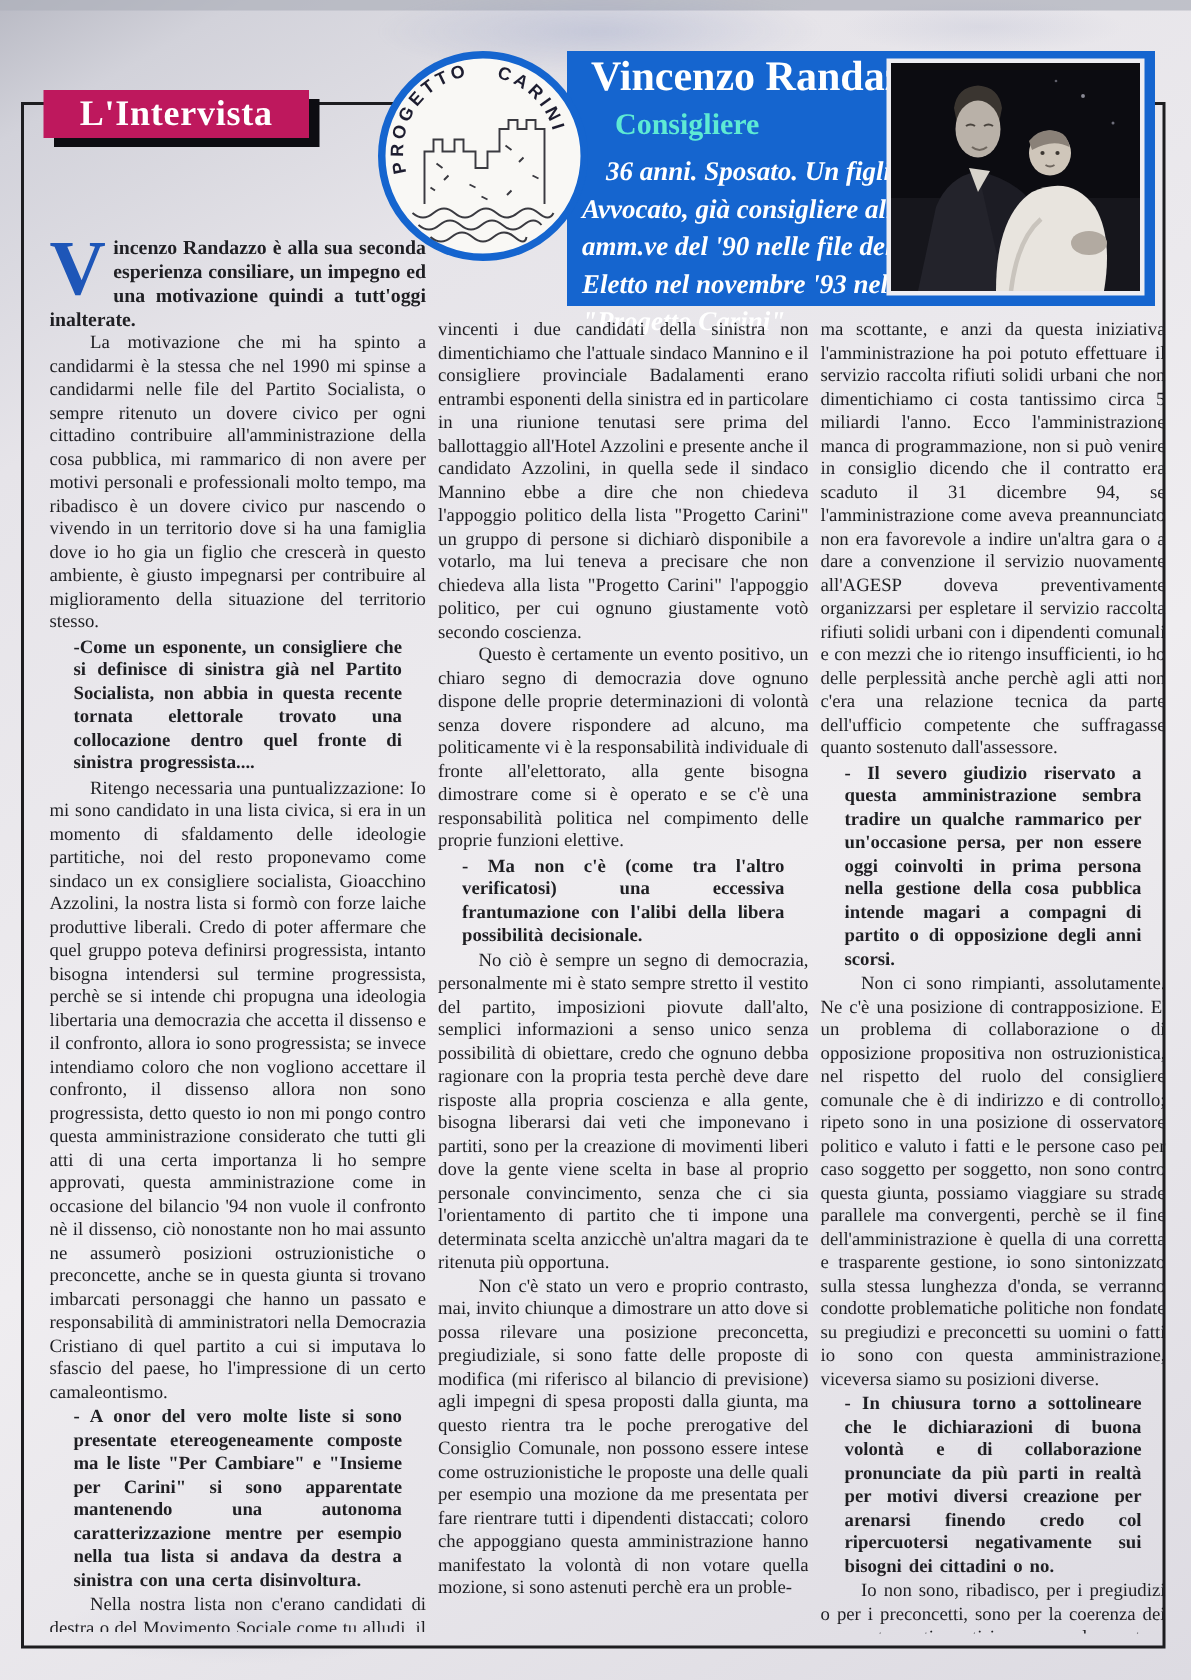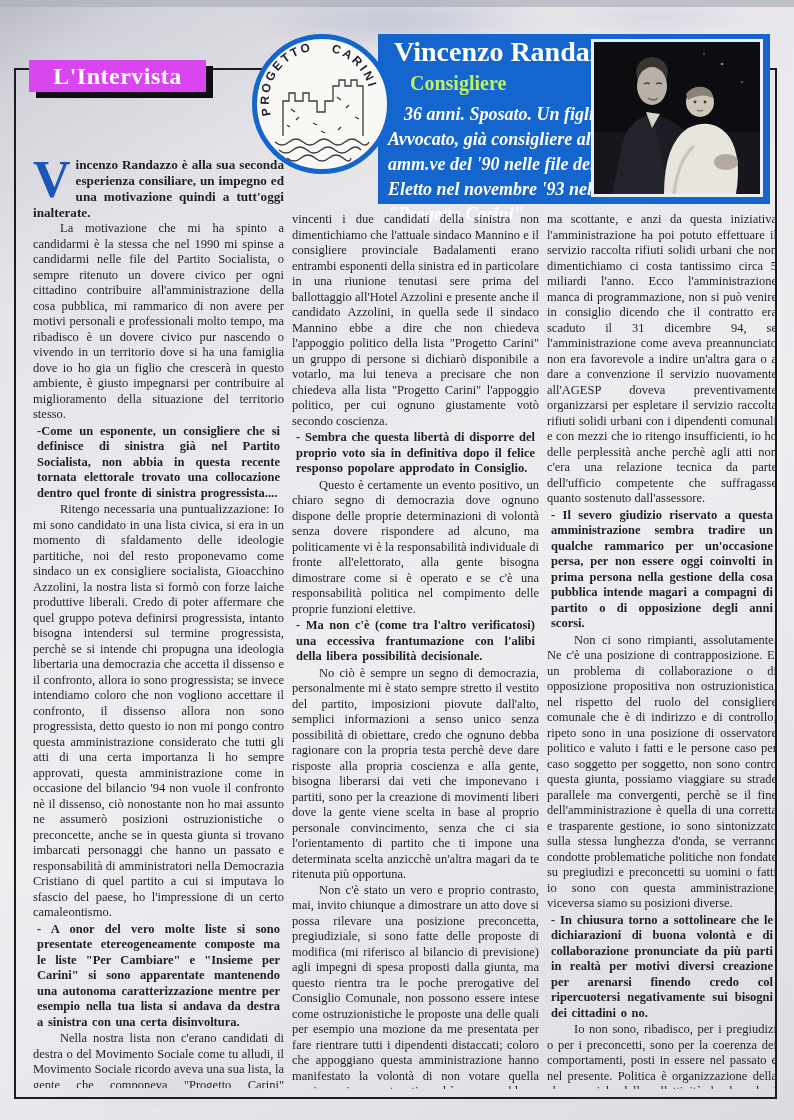--- a/index.html
+++ b/index.html
@@ -11,28 +11,28 @@
   .scan-edge{position:absolute;left:0;top:0;width:100%;height:7px;background:#aeb0ba;opacity:.7;}
   .ghost{position:absolute;pointer-events:none;}
   .ghost.g1{left:250px;top:-8px;width:300px;height:58px;background:radial-gradient(ellipse at center,rgba(135,148,190,.30),rgba(135,148,190,0) 70%);filter:blur(2px);}
   .ghost.g2{left:560px;top:0;width:190px;height:36px;background:radial-gradient(ellipse at center,rgba(150,158,190,.18),rgba(150,158,190,0) 70%);}
   .ghost.g3{left:40px;top:1060px;width:240px;height:50px;background:radial-gradient(ellipse at center,rgba(140,148,175,.12),rgba(140,148,175,0) 70%);}
 
   .frame{position:absolute;left:14px;top:68px;width:759px;height:1027px;border:2px solid #1d1d20;}
 
   .section-box{
     position:absolute;left:29px;top:60px;width:177px;height:32px;
-    background:#d946ef;box-shadow:7px 6px 0 0 #0d0d12;
+    background:#be185d;box-shadow:7px 6px 0 0 #0d0d12;
     display:flex;align-items:center;justify-content:center;
   }
   .section-box span{color:#ffffff;font-weight:bold;font-size:24px;letter-spacing:.5px;}
 
   .header-box{position:absolute;left:378px;top:34px;width:392px;height:170px;background:#1565cf;}
   .header-name{position:absolute;left:16px;top:2px;color:#fff;font-weight:bold;font-size:28px;white-space:nowrap;}
-  .header-role{position:absolute;left:32px;top:38px;color:#bef264;font-weight:bold;font-size:20px;}
+  .header-role{position:absolute;left:32px;top:38px;color:#5eead4;font-weight:bold;font-size:20px;}
   .bio{position:absolute;left:10px;top:68px;width:215px;color:#fff;font-style:italic;font-size:18px;line-height:25px;font-weight:bold;}
   .bio-line{white-space:nowrap;}
   .bio-line.first{padding-left:16px;}
 
   .photo{position:absolute;left:594px;top:42px;width:166px;height:152px;background:#0c0c11;box-shadow:0 0 0 3px #ededf2;}
 
   .logo{
     position:absolute;left:252px;top:34px;width:140px;height:140px;border-radius:50%;
     background:#f9f8f5;border:5px solid #1565cf;box-sizing:border-box;
   }
@@ -41,21 +41,21 @@
   .col{
     position:absolute;color:#1f1f23;font-size:12.5px;line-height:15.5px;
     text-align:justify;overflow:hidden;
   }
   #col1{left:33px;top:157px;width:251px;height:931px;}
   #col2{left:292px;top:212px;width:247px;height:877px;}
   #col3{left:547px;top:212px;width:230px;height:877px;}
 
   p.blk{margin:0;}
   p.lead{font-weight:bold;font-size:13.2px;line-height:16px;}
-  p.question{font-weight:bold;word-spacing:1.5px;margin:1px 4px;}
+  p.question{font-weight:bold;word-spacing:1.5px;margin:1px 16px;}
   p.answer{text-indent:27px;}
   p.answer-cont{text-indent:0;}
   .dropcap{
     float:left;font-weight:bold;font-size:52px;line-height:42px;
     color:#1e56b8;margin:2px 5px 0 0;font-family:"Liberation Serif", serif;
   }
 </style>
 </head>
 <body>
 
@@ -133,21 +133,20 @@
 <div class="col" id="col1">
     <p class="blk lead"><span class="dropcap">V</span>incenzo Randazzo è alla sua seconda esperienza consiliare, un impegno ed una motivazione quindi a tutt'oggi inalterate.</p>
     <p class="blk answer">La motivazione che mi ha spinto a candidarmi è la stessa che nel 1990 mi spinse a candidarmi nelle file del Partito Socialista, o sempre ritenuto un dovere civico per ogni cittadino contribuire all'amministrazione della cosa pubblica, mi rammarico di non avere per motivi personali e professionali molto tempo, ma ribadisco è un dovere civico pur nascendo o vivendo in un territorio dove si ha una famiglia dove io ho gia un figlio che crescerà in questo ambiente, è giusto impegnarsi per contribuire al miglioramento della situazione del territorio stesso.</p>
     <p class="blk question">-Come un esponente, un consigliere che si definisce di sinistra già nel Partito Socialista, non abbia in questa recente tornata elettorale trovato una collocazione dentro quel fronte di sinistra progressista....</p>
     <p class="blk answer">Ritengo necessaria una puntualizzazione: Io mi sono candidato in una lista civica, si era in un momento di sfaldamento delle ideologie partitiche, noi del resto proponevamo come sindaco un ex consigliere socialista, Gioacchino Azzolini, la nostra lista si formò con forze laiche produttive liberali. Credo di poter affermare che quel gruppo poteva definirsi progressista, intanto bisogna intendersi sul termine progressista, perchè se si intende chi propugna una ideologia libertaria una democrazia che accetta il dissenso e il confronto, allora io sono progressista; se invece intendiamo coloro che non vogliono accettare il confronto, il dissenso allora non sono progressista, detto questo io non mi pongo contro questa amministrazione considerato che tutti gli atti di una certa importanza li ho sempre approvati, questa amministrazione come in occasione del bilancio '94 non vuole il confronto nè il dissenso, ciò nonostante non ho mai assunto ne assumerò posizioni ostruzionistiche o preconcette, anche se in questa giunta si trovano imbarcati personaggi che hanno un passato e responsabilità di amministratori nella Democrazia Cristiano di quel partito a cui si imputava lo sfascio del paese, ho l'impressione di un certo camaleontismo.</p>
     <p class="blk question">- A onor del vero molte liste si sono presentate etereogeneamente composte ma le liste "Per Cambiare" e "Insieme per Carini" si sono apparentate mantenendo una autonoma caratterizzazione mentre per esempio nella tua lista si andava da destra a sinistra con una certa disinvoltura.</p>
     <p class="blk answer">Nella nostra lista non c'erano candidati di destra o del Movimento Sociale come tu alludi, il Movimento Sociale ricordo aveva una sua lista, la gente che componeva "Progetto Carini" rappresentava la società, senza una colorazione politica, e ribadisco che il nostro candidato a sindaco era un ex consigliere comunale socialista.</p>
   </div>
 <div class="col" id="col2">
     <p class="blk answer-cont">vincenti i due candidati della sinistra non dimentichiamo che l'attuale sindaco Mannino e il consigliere provinciale Badalamenti erano entrambi esponenti della sinistra ed in particolare in una riunione tenutasi sere prima del ballottaggio all'Hotel Azzolini e presente anche il candidato Azzolini, in quella sede il sindaco Mannino ebbe a dire che non chiedeva l'appoggio politico della lista "Progetto Carini" un gruppo di persone si dichiarò disponibile a votarlo, ma lui teneva a precisare che non chiedeva alla lista "Progetto Carini" l'appoggio politico, per cui ognuno giustamente votò secondo coscienza.</p>
-    <p class="blk question">- Sembra che questa libertà di disporre del proprio voto sia in definitiva dopo il felice responso popolare approdato in Consiglio.</p>
     <p class="blk answer">Questo è certamente un evento positivo, un chiaro segno di democrazia dove ognuno dispone delle proprie determinazioni di volontà senza dovere rispondere ad alcuno, ma politicamente vi è la responsabilità individuale di fronte all'elettorato, alla gente bisogna dimostrare come si è operato e se c'è una responsabilità politica nel compimento delle proprie funzioni elettive.</p>
     <p class="blk question">- Ma non c'è (come tra l'altro verificatosi) una eccessiva frantumazione con l'alibi della libera possibilità decisionale.</p>
     <p class="blk answer">No ciò è sempre un segno di democrazia, personalmente mi è stato sempre stretto il vestito del partito, imposizioni piovute dall'alto, semplici informazioni a senso unico senza possibilità di obiettare, credo che ognuno debba ragionare con la propria testa perchè deve dare risposte alla propria coscienza e alla gente, bisogna liberarsi dai veti che imponevano i partiti, sono per la creazione di movimenti liberi dove la gente viene scelta in base al proprio personale convincimento, senza che ci sia l'orientamento di partito che ti impone una determinata scelta anzicchè un'altra magari da te ritenuta più opportuna.</p>
     <p class="blk answer">Non c'è stato un vero e proprio contrasto, mai, invito chiunque a dimostrare un atto dove si possa rilevare una posizione preconcetta, pregiudiziale, si sono fatte delle proposte di modifica (mi riferisco al bilancio di previsione) agli impegni di spesa proposti dalla giunta, ma questo rientra tra le poche prerogative del Consiglio Comunale, non possono essere intese come ostruzionistiche le proposte una delle quali per esempio una mozione da me presentata per fare rientrare tutti i dipendenti distaccati; coloro che appoggiano questa amministrazione hanno manifestato la volontà di non votare quella mozione, si sono astenuti perchè era un proble-</p>
   </div>
 <div class="col" id="col3">
     <p class="blk answer-cont">ma scottante, e anzi da questa iniziativa l'amministrazione ha poi potuto effettuare il servizio raccolta rifiuti solidi urbani che non dimentichiamo ci costa tantissimo circa 5 miliardi l'anno. Ecco l'amministrazione manca di programmazione, non si può venire in consiglio dicendo che il contratto era scaduto il 31 dicembre 94, se l'amministrazione come aveva preannunciato non era favorevole a indire un'altra gara o a dare a convenzione il servizio nuovamente all'AGESP doveva preventivamente organizzarsi per espletare il servizio raccolta rifiuti solidi urbani con i dipendenti comunali e con mezzi che io ritengo insufficienti, io ho delle perplessità anche perchè agli atti non c'era una relazione tecnica da parte dell'ufficio competente che suffragasse quanto sostenuto dall'assessore.</p>
     <p class="blk question">- Il severo giudizio riservato a questa amministrazione sembra tradire un qualche rammarico per un'occasione persa, per non essere oggi coinvolti in prima persona nella gestione della cosa pubblica intende magari a compagni di partito o di opposizione degli anni scorsi.</p>
     <p class="blk answer">Non ci sono rimpianti, assolutamente. Ne c'è una posizione di contrapposizione. E' un problema di collaborazione o di opposizione propositiva non ostruzionistica, nel rispetto del ruolo del consigliere comunale che è di indirizzo e di controllo; ripeto sono in una posizione di osservatore politico e valuto i fatti e le persone caso per caso soggetto per soggetto, non sono contro questa giunta, possiamo viaggiare su strade parallele ma convergenti, perchè se il fine dell'amministrazione è quella di una corretta e trasparente gestione, io sono sintonizzato sulla stessa lunghezza d'onda, se verranno condotte problematiche politiche non fondate su pregiudizi e preconcetti su uomini o fatti io sono con questa amministrazione, viceversa siamo su posizioni diverse.</p>
     <p class="blk question">- In chiusura torno a sottolineare che le dichiarazioni di buona volontà e di collaborazione pronunciate da più parti in realtà per motivi diversi creazione per arenarsi finendo credo col ripercuotersi negativamente sui bisogni dei cittadini o no.</p>

